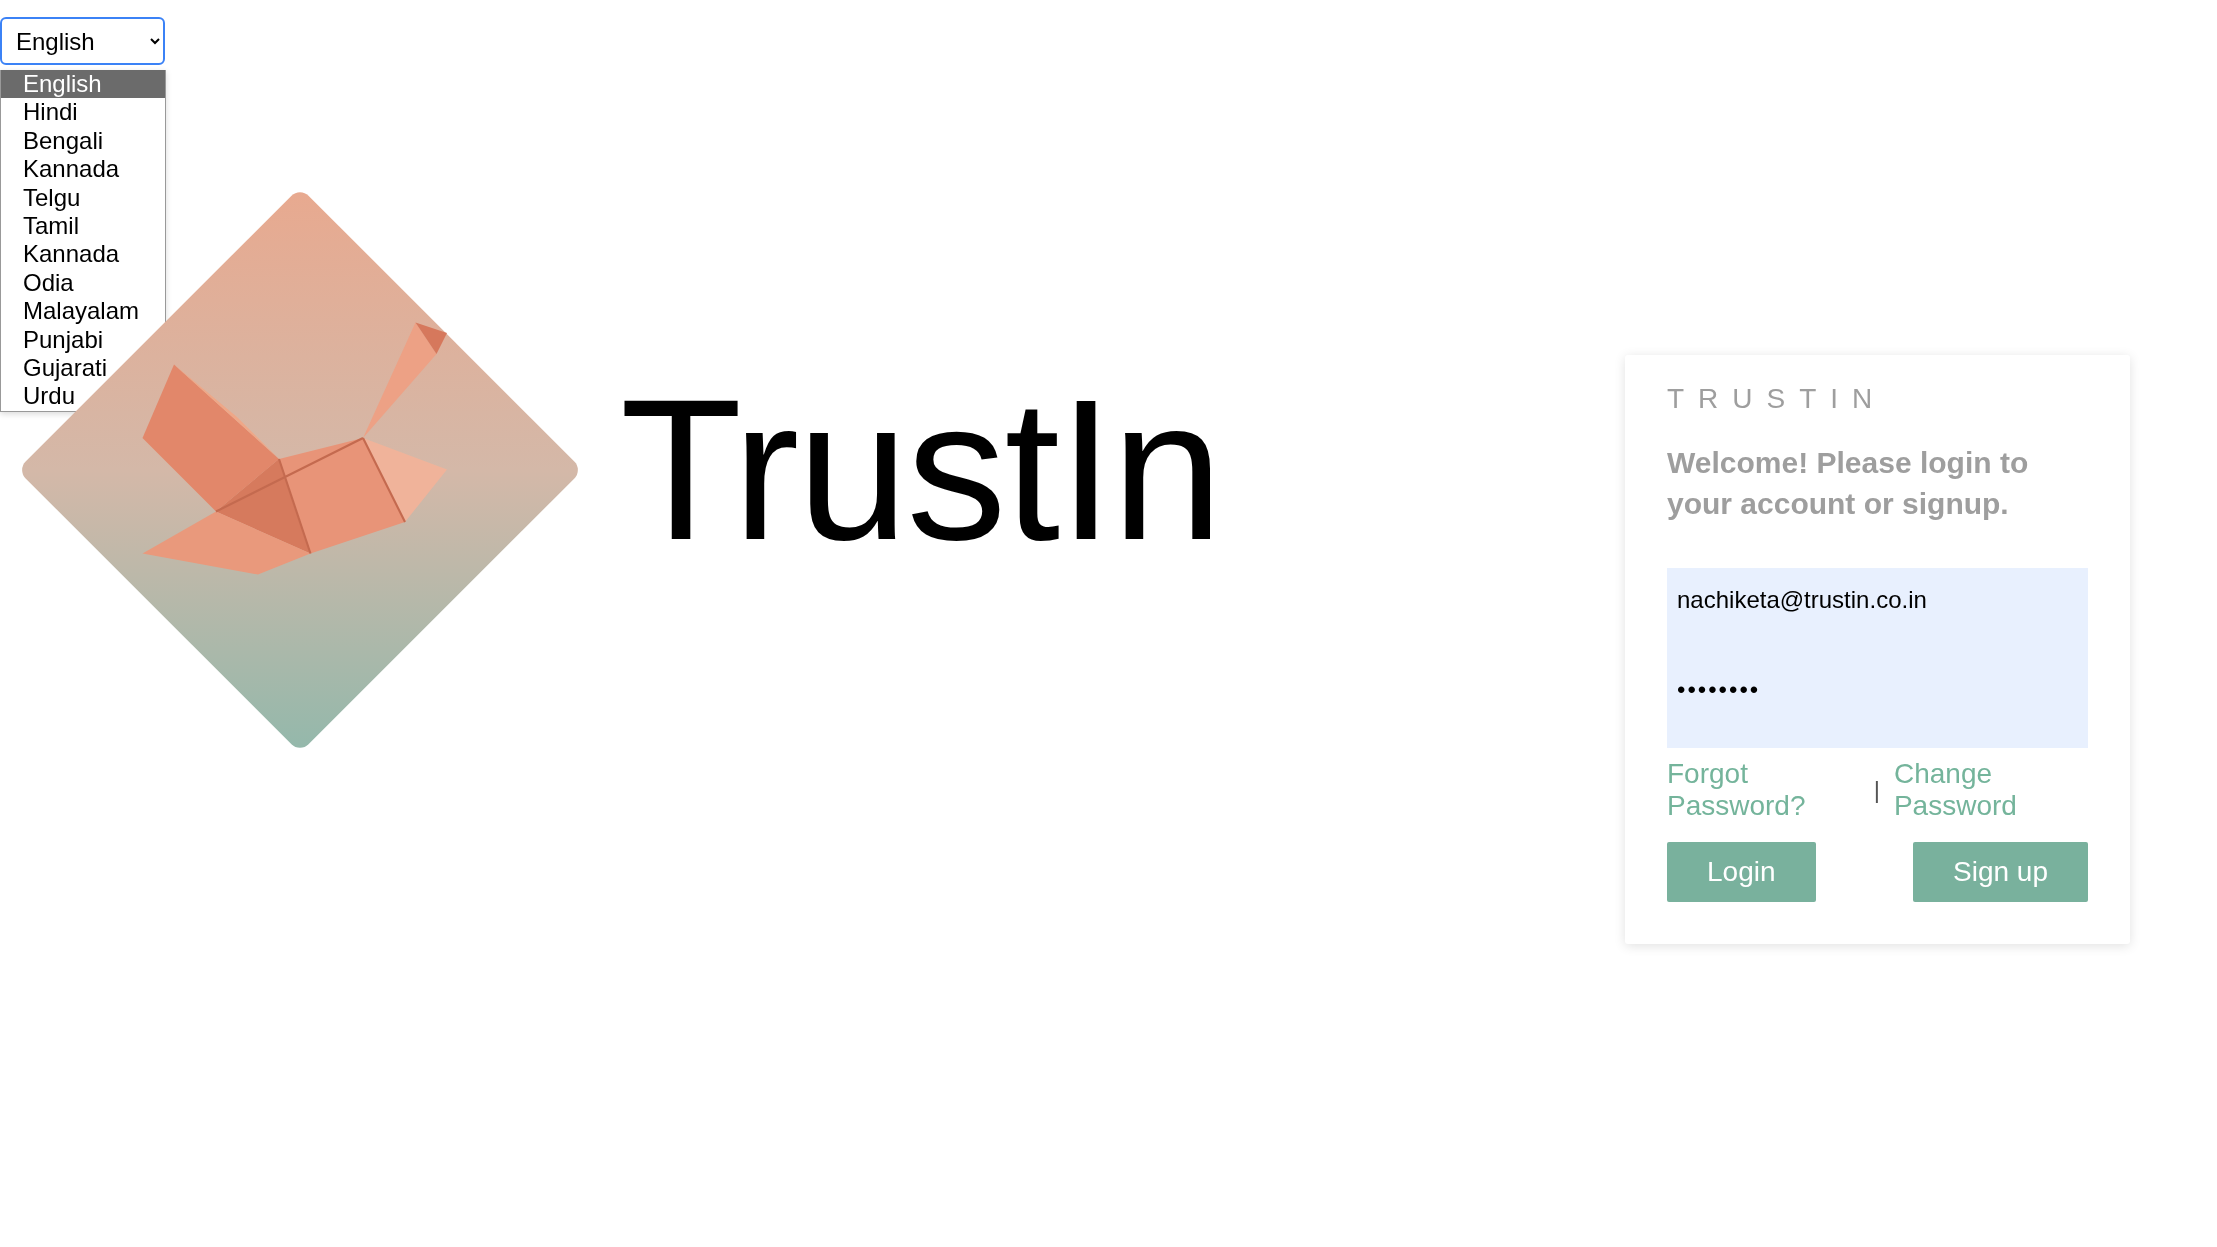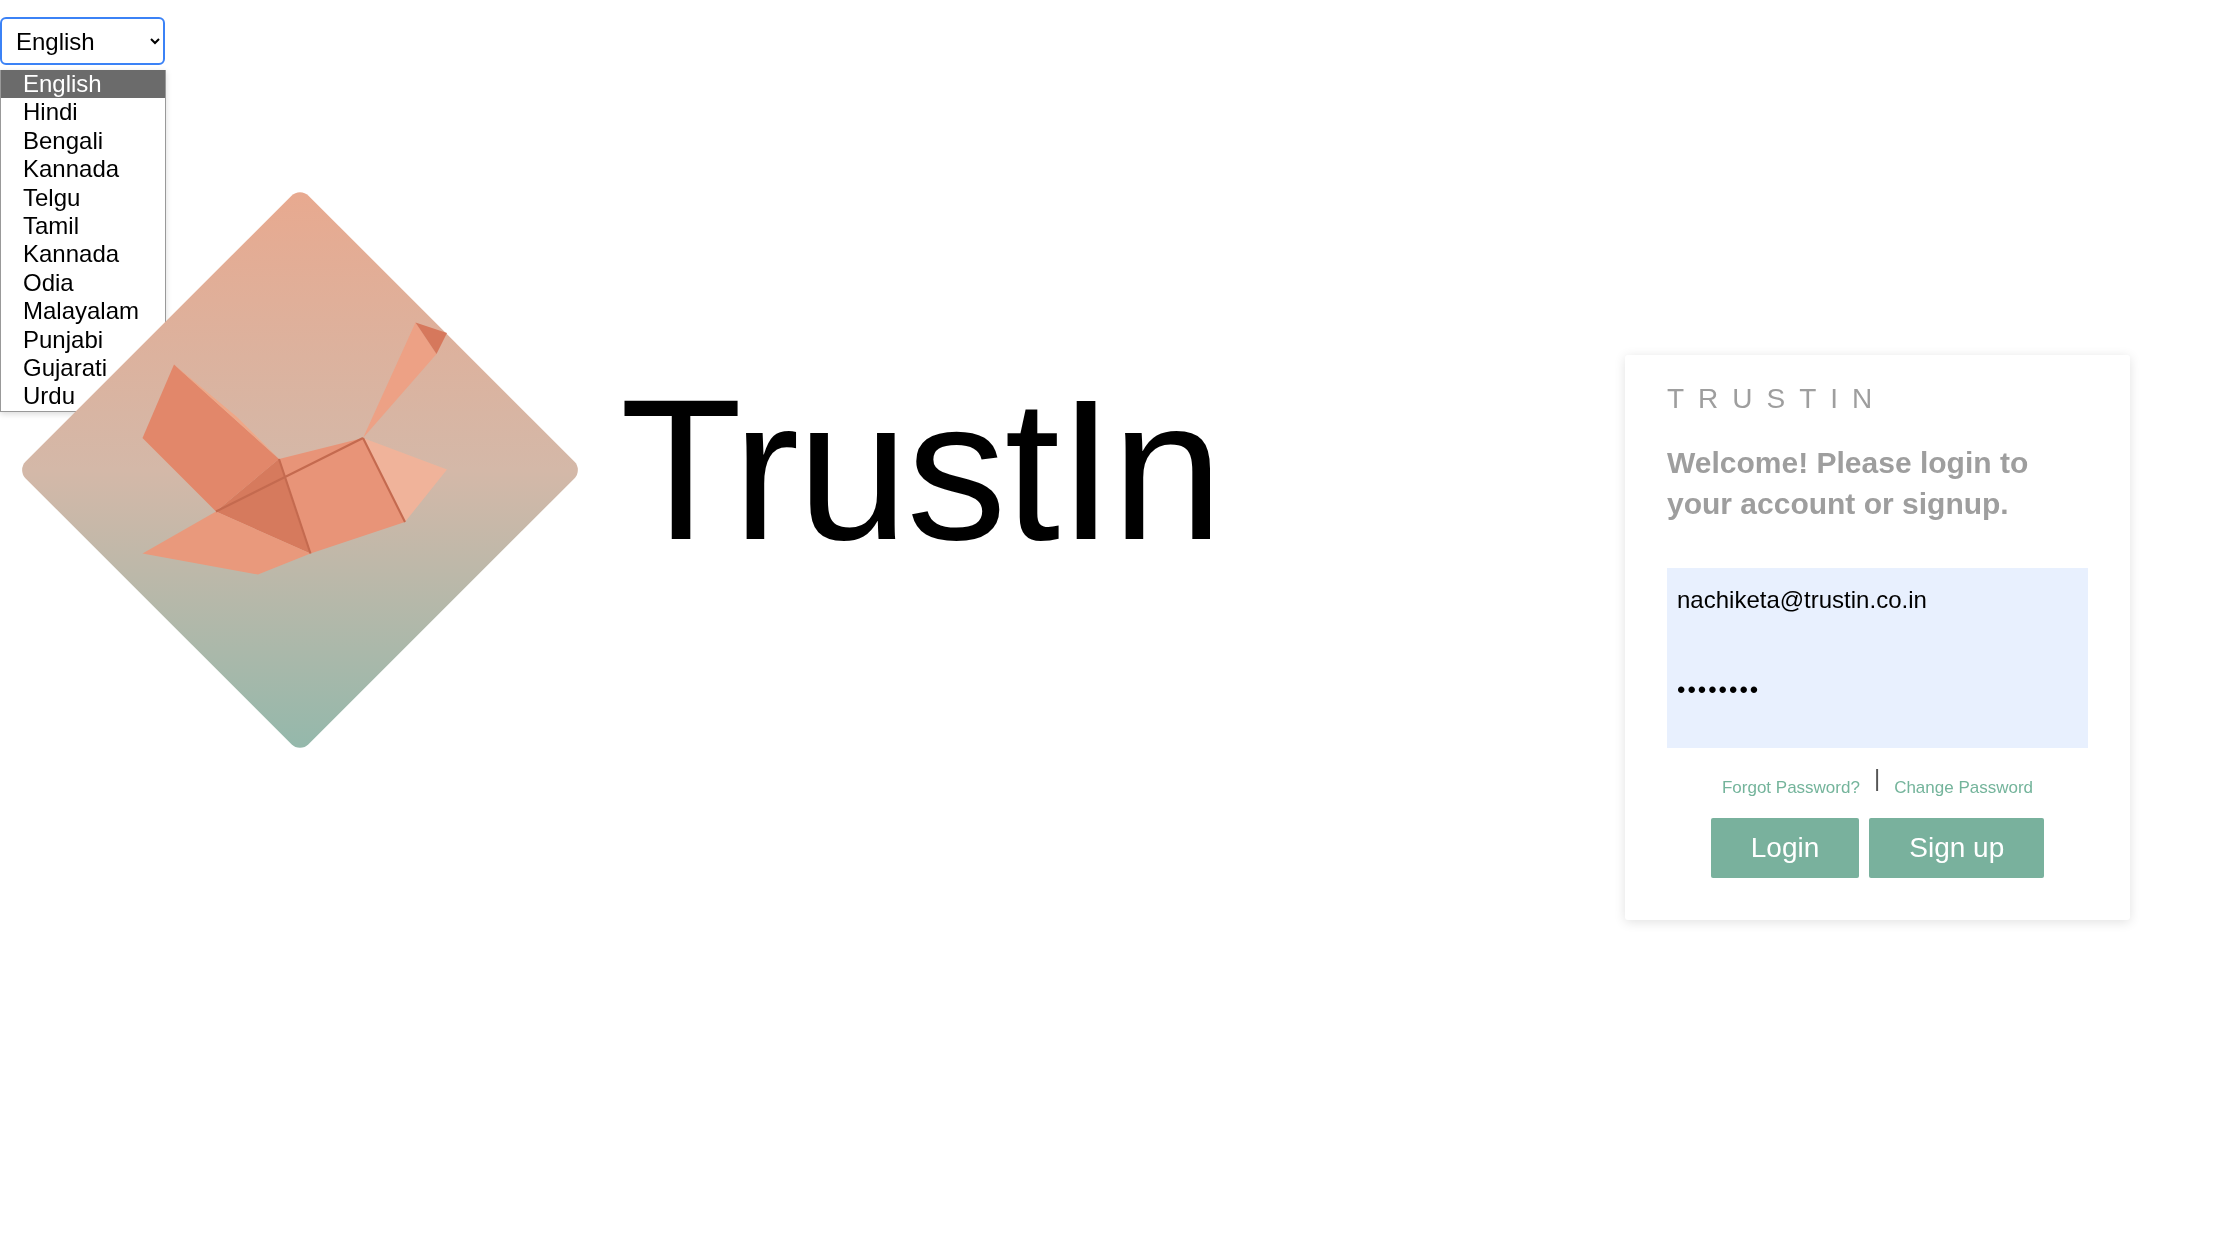--- a/index.html
+++ b/index.html
@@ -115,33 +115,32 @@
     }
     .links-row {
       display: flex;
       justify-content: center;
       align-items: center;
       gap: 14px;
       margin-top: 10px;
       margin-bottom: 20px;
     }
     .link {
-      font-size: 17px;
+      font-size: 28px;
       color: #74b49b;
       cursor: pointer;
       text-decoration: none;
-      margin-top: 20px;
     }
     .divider {
       font-size: 24px;
       color: #555;
     }
     .buttons-row {
       display: flex;
-      justify-content: center;
+      justify-content: space-between;
       gap: 10px;
     }
     .btn {
       border: none;
       background: #79b19d;
       color: #ffffff;
       font-size: 28px;
       padding: 14px 40px;
       cursor: pointer;
       border-radius: 2px;

